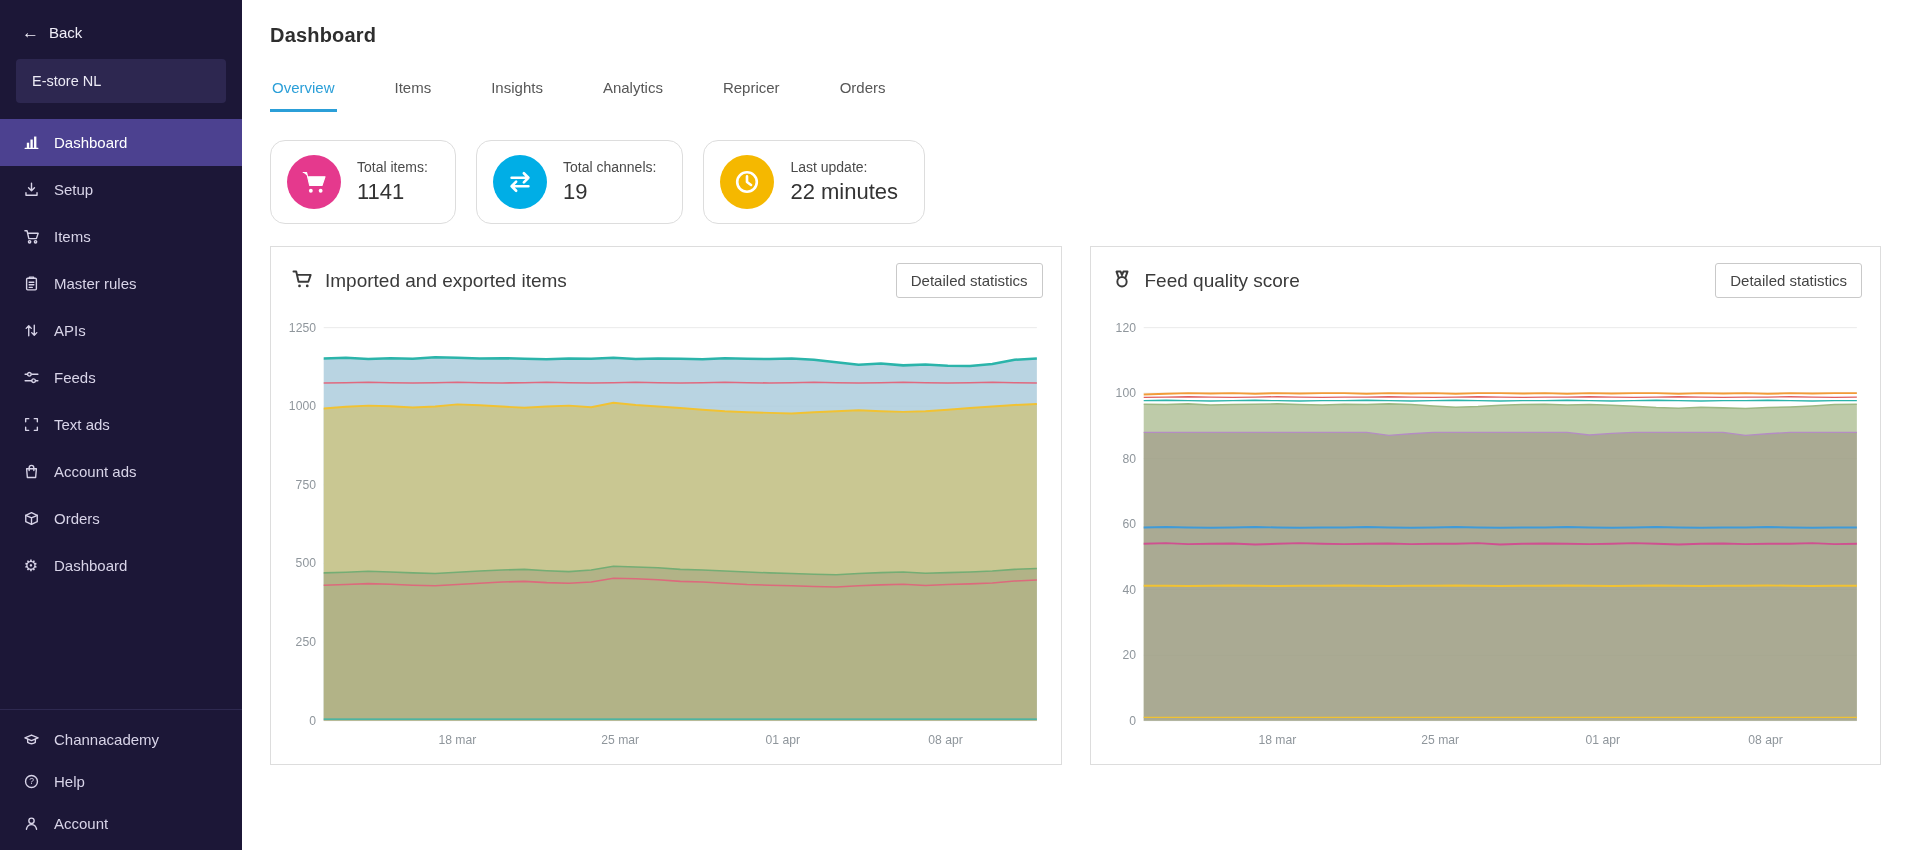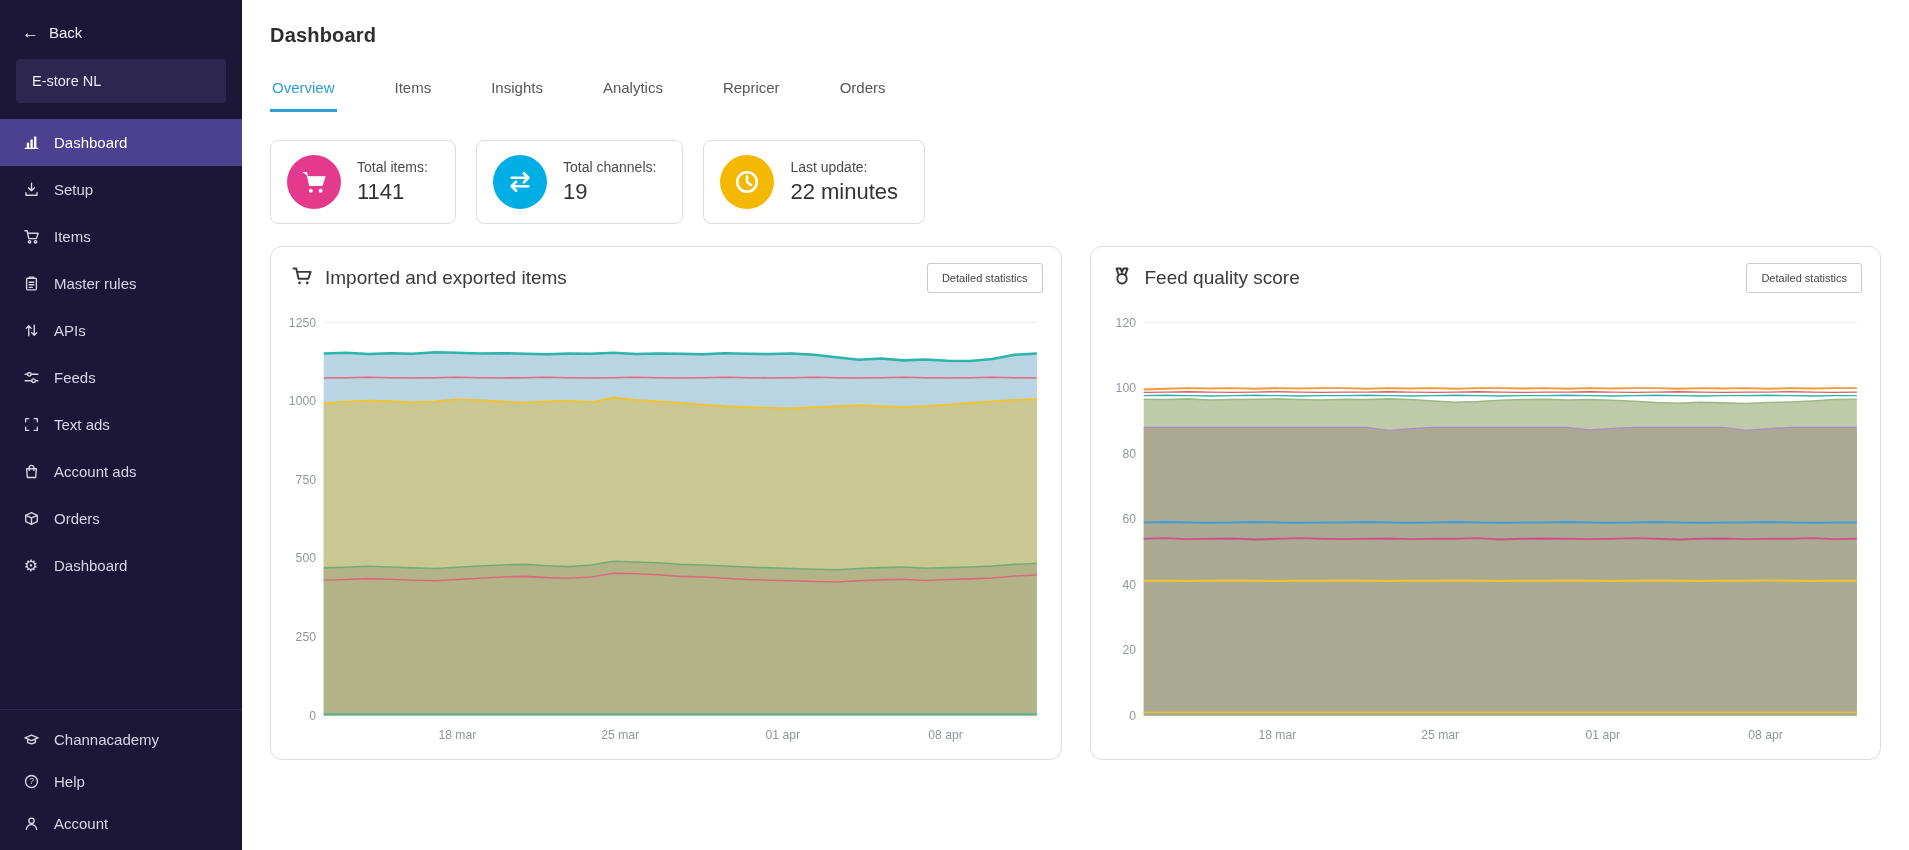--- a/index.html
+++ b/index.html
@@ -42,43 +42,43 @@
   .tabs { display:flex; gap:56px; margin-top:28px; }
   .tab {
     font-size:15px; color:#575757; padding:4px 2px 13px 2px; cursor:pointer;
     border-bottom:3px solid transparent;
   }
   .tab.active { color:#2b9fd8; border-bottom-color:#2b9fd8; }
   
   .stats-row { display:flex; gap:20px; margin-top:28px; }
   .stat-card {
     display:flex; align-items:center; gap:16px;
-    border:1px solid #ddd; border-radius:8px; background:#fff;
+    border:1px solid #ddd; border-radius:15px; background:#fff;
     padding:14px 26px 14px 16px; min-width:186px;
   }
   .stat-circle {
     width:54px; height:54px; border-radius:50%; flex:none;
     display:flex; align-items:center; justify-content:center;
   }
   .stat-circle svg { width:28px; height:28px; stroke:#fff; fill:none; stroke-width:1.5; stroke-linecap:round; stroke-linejoin:round; }
   .stat-pink { background:#e5398d; }
   .stat-blue { background:#00aee6; }
   .stat-yellow { background:#f5b800; }
   .stat-label { font-size:14px; color:#4a4a4a; margin-bottom:4px; }
   .stat-value { font-size:22px; color:#333; }
   
   .panels-row { display:flex; gap:28px; margin-top:22px; }
-  .panel { flex:1; border:1px solid #ddd; border-radius:12px; background:#fff; padding:0 0 10px 0; }
+  .panel { flex:1; border:1px solid #ddd; border-radius:0; background:#fff; padding:0 0 10px 0; }
   .panel-header { display:flex; align-items:center; padding:16px 18px 10px 20px; }
   .panel-title-wrap { display:flex; align-items:center; gap:12px; flex:1; }
   .panel-title-wrap svg { width:22px; height:22px; stroke:#3a3a3a; fill:none; stroke-width:1.4; stroke-linecap:round; stroke-linejoin:round; }
   .panel-title { font-size:19px; color:#3a3a3a; }
   .detail-btn {
     font-family:"Liberation Sans",sans-serif;
-    font-size:11px; color:#444; background:#fff;
+    font-size:15px; color:#444; background:#fff;
     border:1px solid #c9c9c9; border-radius:3px; padding:8px 14px; cursor:pointer;
   }
   .chart-wrap { padding:6px 10px 0 6px; }
   .chart-wrap svg.chart { width:100%; height:auto; display:block; }
   svg.chart text { font-family:"Liberation Sans",sans-serif; font-size:12.5px; fill:#8f969c; }
 </style>
 </head>
 <body>
 
 <aside class="sidebar">

